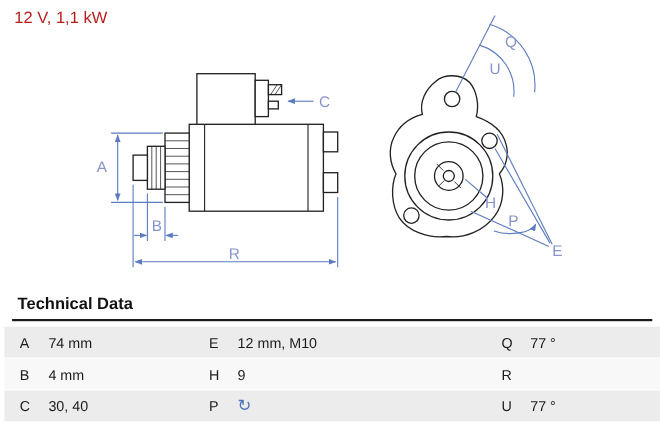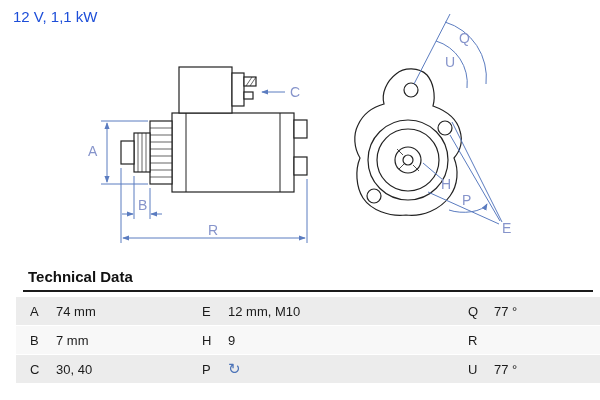--- a/index.html
+++ b/index.html
@@ -2,28 +2,28 @@
 <html><head>
 <meta charset="utf-8">
 <style>
   html,body{margin:0;padding:0;}
   body{
     width:600px;height:400px;position:relative;overflow:hidden;
     background:#ffffff;font-family:"Liberation Sans", sans-serif;
     -webkit-font-smoothing:antialiased;
   }
   .rating{
-    position:absolute;left:13px;top:8px;font-size:15px;color:#1d4ed8;
+    position:absolute;left:13px;top:8px;font-size:15px;color:#b91c1c;
   }
   .drawing{position:absolute;left:0;top:0;width:600px;height:265px;}
   .drawing svg{position:absolute;left:0;top:0;}
   .dim{
     position:absolute;font-size:14px;color:#8694cb;line-height:1;
   }
-  .tdata{position:absolute;left:16px;top:264px;right:0;}
+  .tdata{position:absolute;left:4px;top:264px;right:0;}
   .td-title{font-weight:bold;font-size:15px;color:#111;padding:4px 0 5px 12px;}
   .rule{border-top:2px solid #1b1b1b;margin:0 7px;}
   .rows{margin-top:5px;}
   .trow{
     display:grid;grid-template-columns:26px 146px 26px 240px 26px 1fr;
     align-items:center;height:28px;padding-left:14px;
     font-size:13px;color:#1b1b1b;margin-bottom:1px;
   }
   .trow.odd{background:#ececec;}
   .trow.even{background:#f8f8f8;}
@@ -142,21 +142,21 @@
       <span>A</span>
       <span>74 mm</span>
       <span>E</span>
       <span>12 mm, M10</span>
       <span>Q</span>
       <span>77 °</span>
     </div>
 
     <div class="trow even">
       <span>B</span>
-      <span>7 mm</span>
+      <span>4 mm</span>
       <span>H</span>
       <span>9</span>
       <span>R</span>
     </div>
 
     <div class="trow odd">
       <span>C</span>
       <span>30, 40</span>
       <span>P</span>
       <span class="rot">↻</span>

